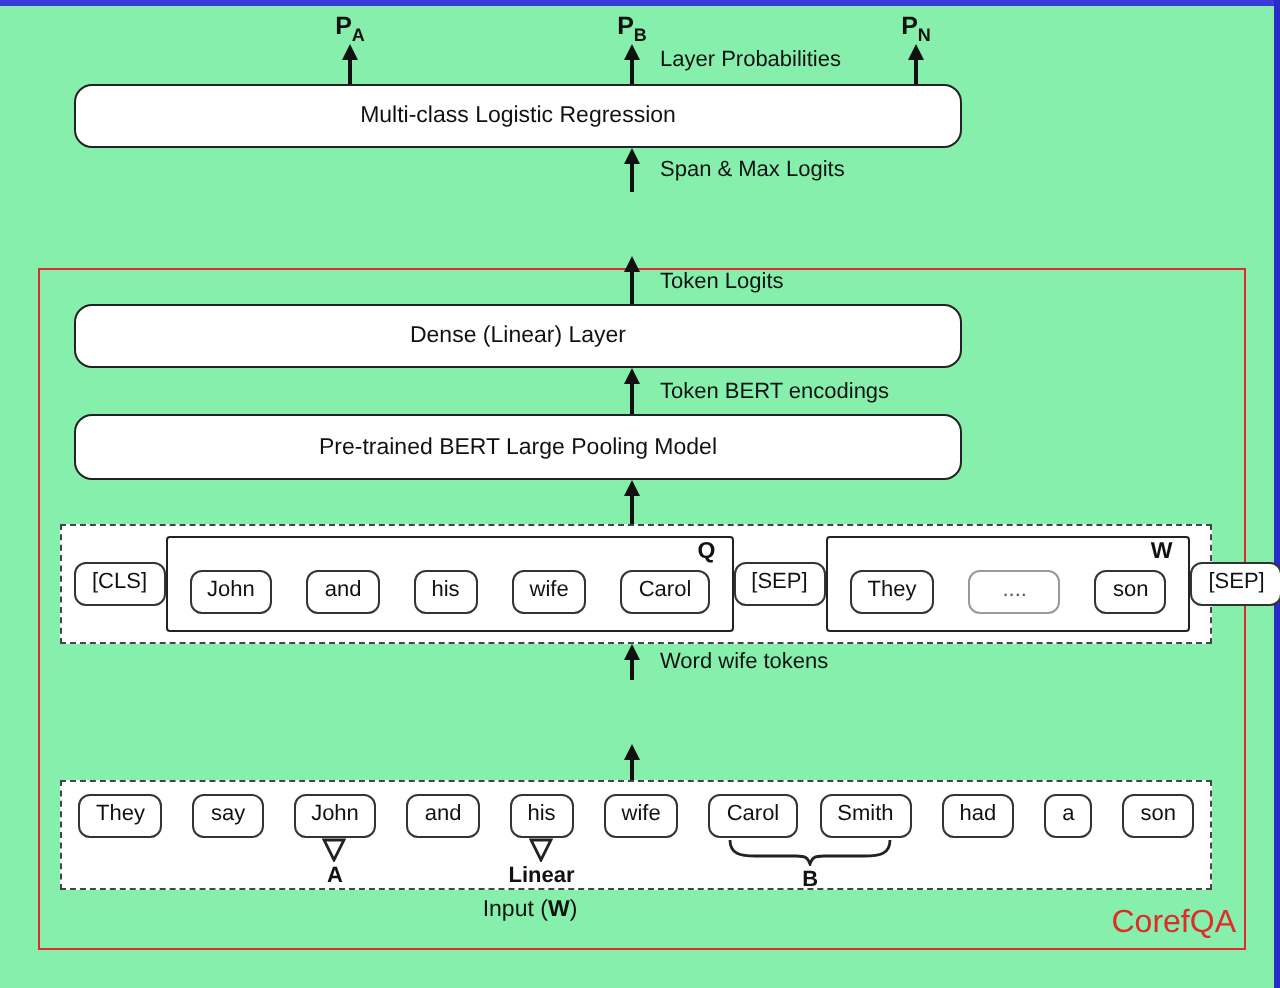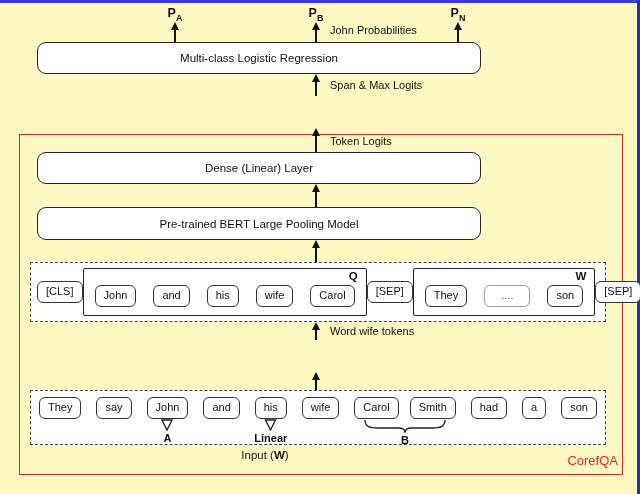--- a/index.html
+++ b/index.html
@@ -1,17 +1,17 @@
 <!DOCTYPE html>
 <html><head>
 <meta charset="utf-8">
 <style>
   html,body{margin:0;padding:0;background:#fff;}
   .canvas{
-    position:relative;width:640px;height:494px;background:#fef9c3;
+    position:relative;width:640px;height:494px;background:#86efac;
     font-family:"Liberation Sans",sans-serif;color:#111;overflow:hidden;
   }
   .blue-top{position:absolute;left:0;top:0;width:640px;height:3px;background:#3a3ad6;}
   .blue-right{position:absolute;right:0;top:0;width:3px;height:494px;background:#2a2ac8;}
 
   .red-rect{position:absolute;left:19px;top:134px;width:604px;height:341px;
     border:1.6px solid #e02b2b;box-sizing:border-box;background:transparent;}
 
   .bigbox{position:absolute;left:37px;width:444px;height:32px;background:#fff;
     border:1.4px solid #222;border-radius:9px;box-sizing:border-box;
@@ -39,21 +39,21 @@
 
   .in-row{height:100%;display:flex;align-items:flex-start;justify-content:space-between;
     padding:6px 8px 0 8px;box-sizing:border-box;}
   .cell{position:relative;display:flex;flex-direction:column;align-items:center;}
   .pair{position:relative;display:flex;gap:11px;}
   .under{position:absolute;top:100%;left:50%;transform:translateX(-50%);
     display:flex;flex-direction:column;align-items:center;}
   .under .ann{font-weight:bold;font-size:11px;margin-top:1px;white-space:nowrap;}
 
   .caption{position:absolute;left:0;top:449px;width:530px;text-align:center;font-size:11.5px;}
-  .corner{position:absolute;right:22px;top:453px;color:#e02b2b;font-size:13px;}
+  .corner{position:absolute;right:22px;top:453px;color:#e02b2b;font-size:16px;}
 </style>
 </head>
 <body>
 
 <div class="canvas">
 
   <div class="blue-top"></div>
   <div class="blue-right"></div>
 
   <div class="plabel" style="left:175px"><span>P</span><sub>A</sub></div>
@@ -65,21 +65,21 @@
       <div class="shaft"></div>
     </div>
   <div class="arrow" style="left:316px;top:22px;height:20px">
       <div class="head"></div>
       <div class="shaft"></div>
     </div>
   <div class="arrow" style="left:458px;top:22px;height:20px">
       <div class="head"></div>
       <div class="shaft"></div>
     </div>
-  <div class="flow-label" style="left:330px;top:24px">John Probabilities</div>
+  <div class="flow-label" style="left:330px;top:24px">Layer Probabilities</div>
 
   <div class="bigbox" style="top:42px">
       <span>Multi-class Logistic Regression</span>
     </div>
 
   <div class="arrow" style="left:316px;top:74px;height:22px">
       <div class="head"></div>
       <div class="shaft"></div>
     </div>
   <div class="flow-label" style="left:330px;top:79px">Span &amp; Max Logits</div>
@@ -94,20 +94,21 @@
   <div class="flow-label" style="left:330px;top:135px">Token Logits</div>
 
   <div class="bigbox" style="top:152px">
       <span>Dense (Linear) Layer</span>
     </div>
 
   <div class="arrow" style="left:316px;top:184px;height:23px">
       <div class="head"></div>
       <div class="shaft"></div>
     </div>
+  <div class="flow-label" style="left:330px;top:190px">Token BERT encodings</div>
 
   <div class="bigbox" style="top:207px;height:33px">
       <span>Pre-trained BERT Large Pooling Model</span>
     </div>
 
   <div class="arrow" style="left:316px;top:240px;height:22px">
       <div class="head"></div>
       <div class="shaft"></div>
     </div>
 

